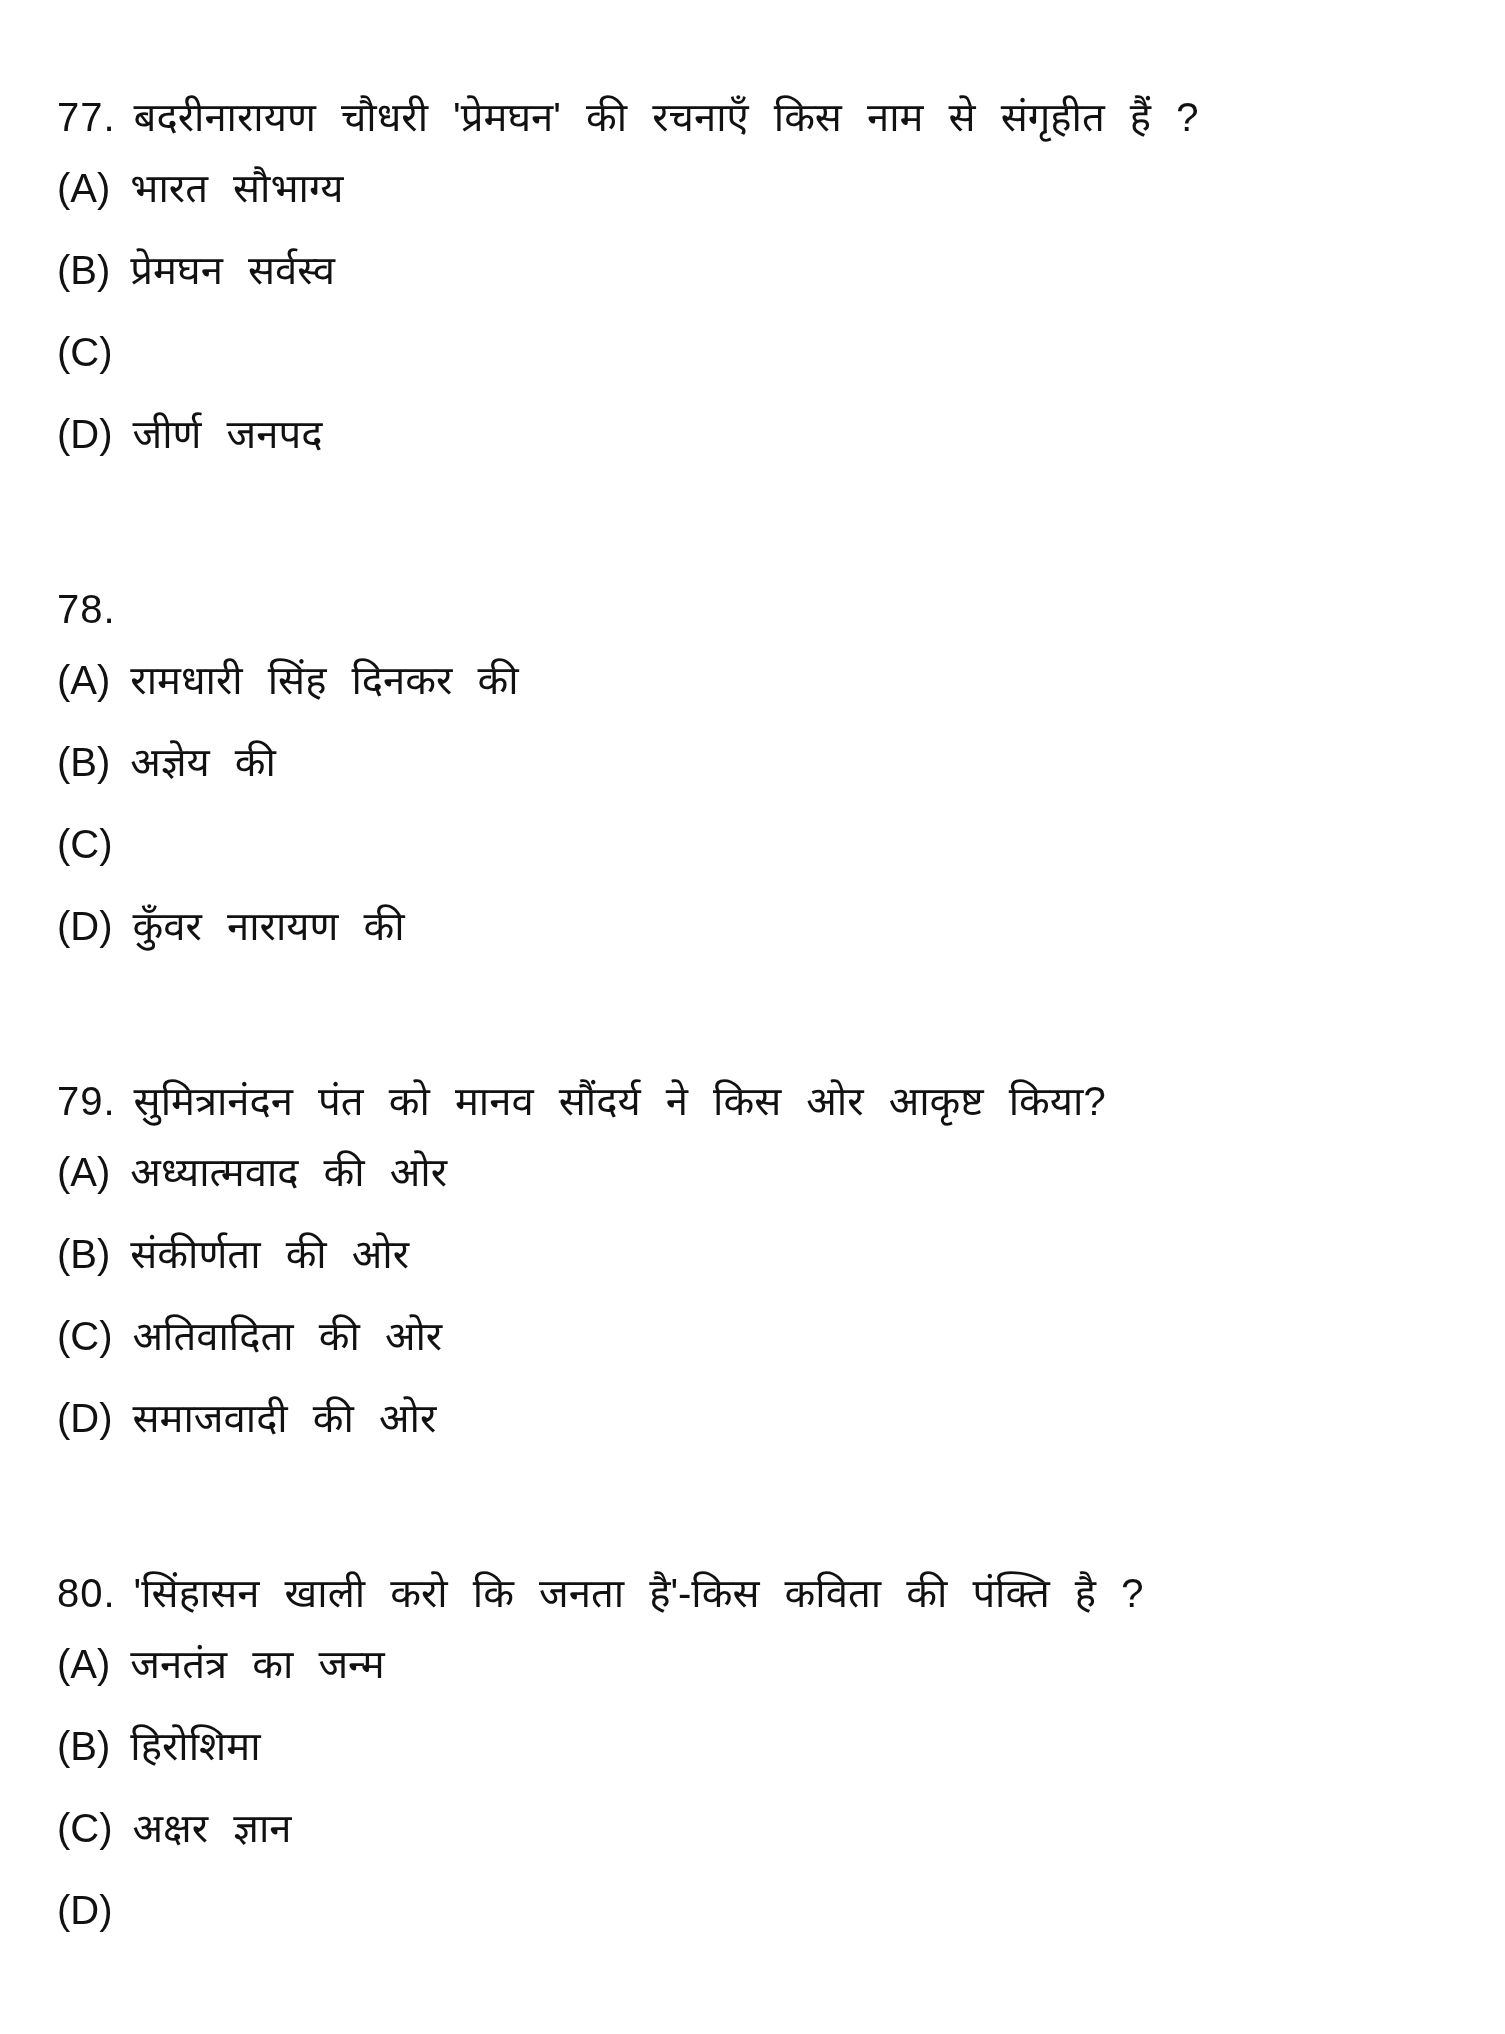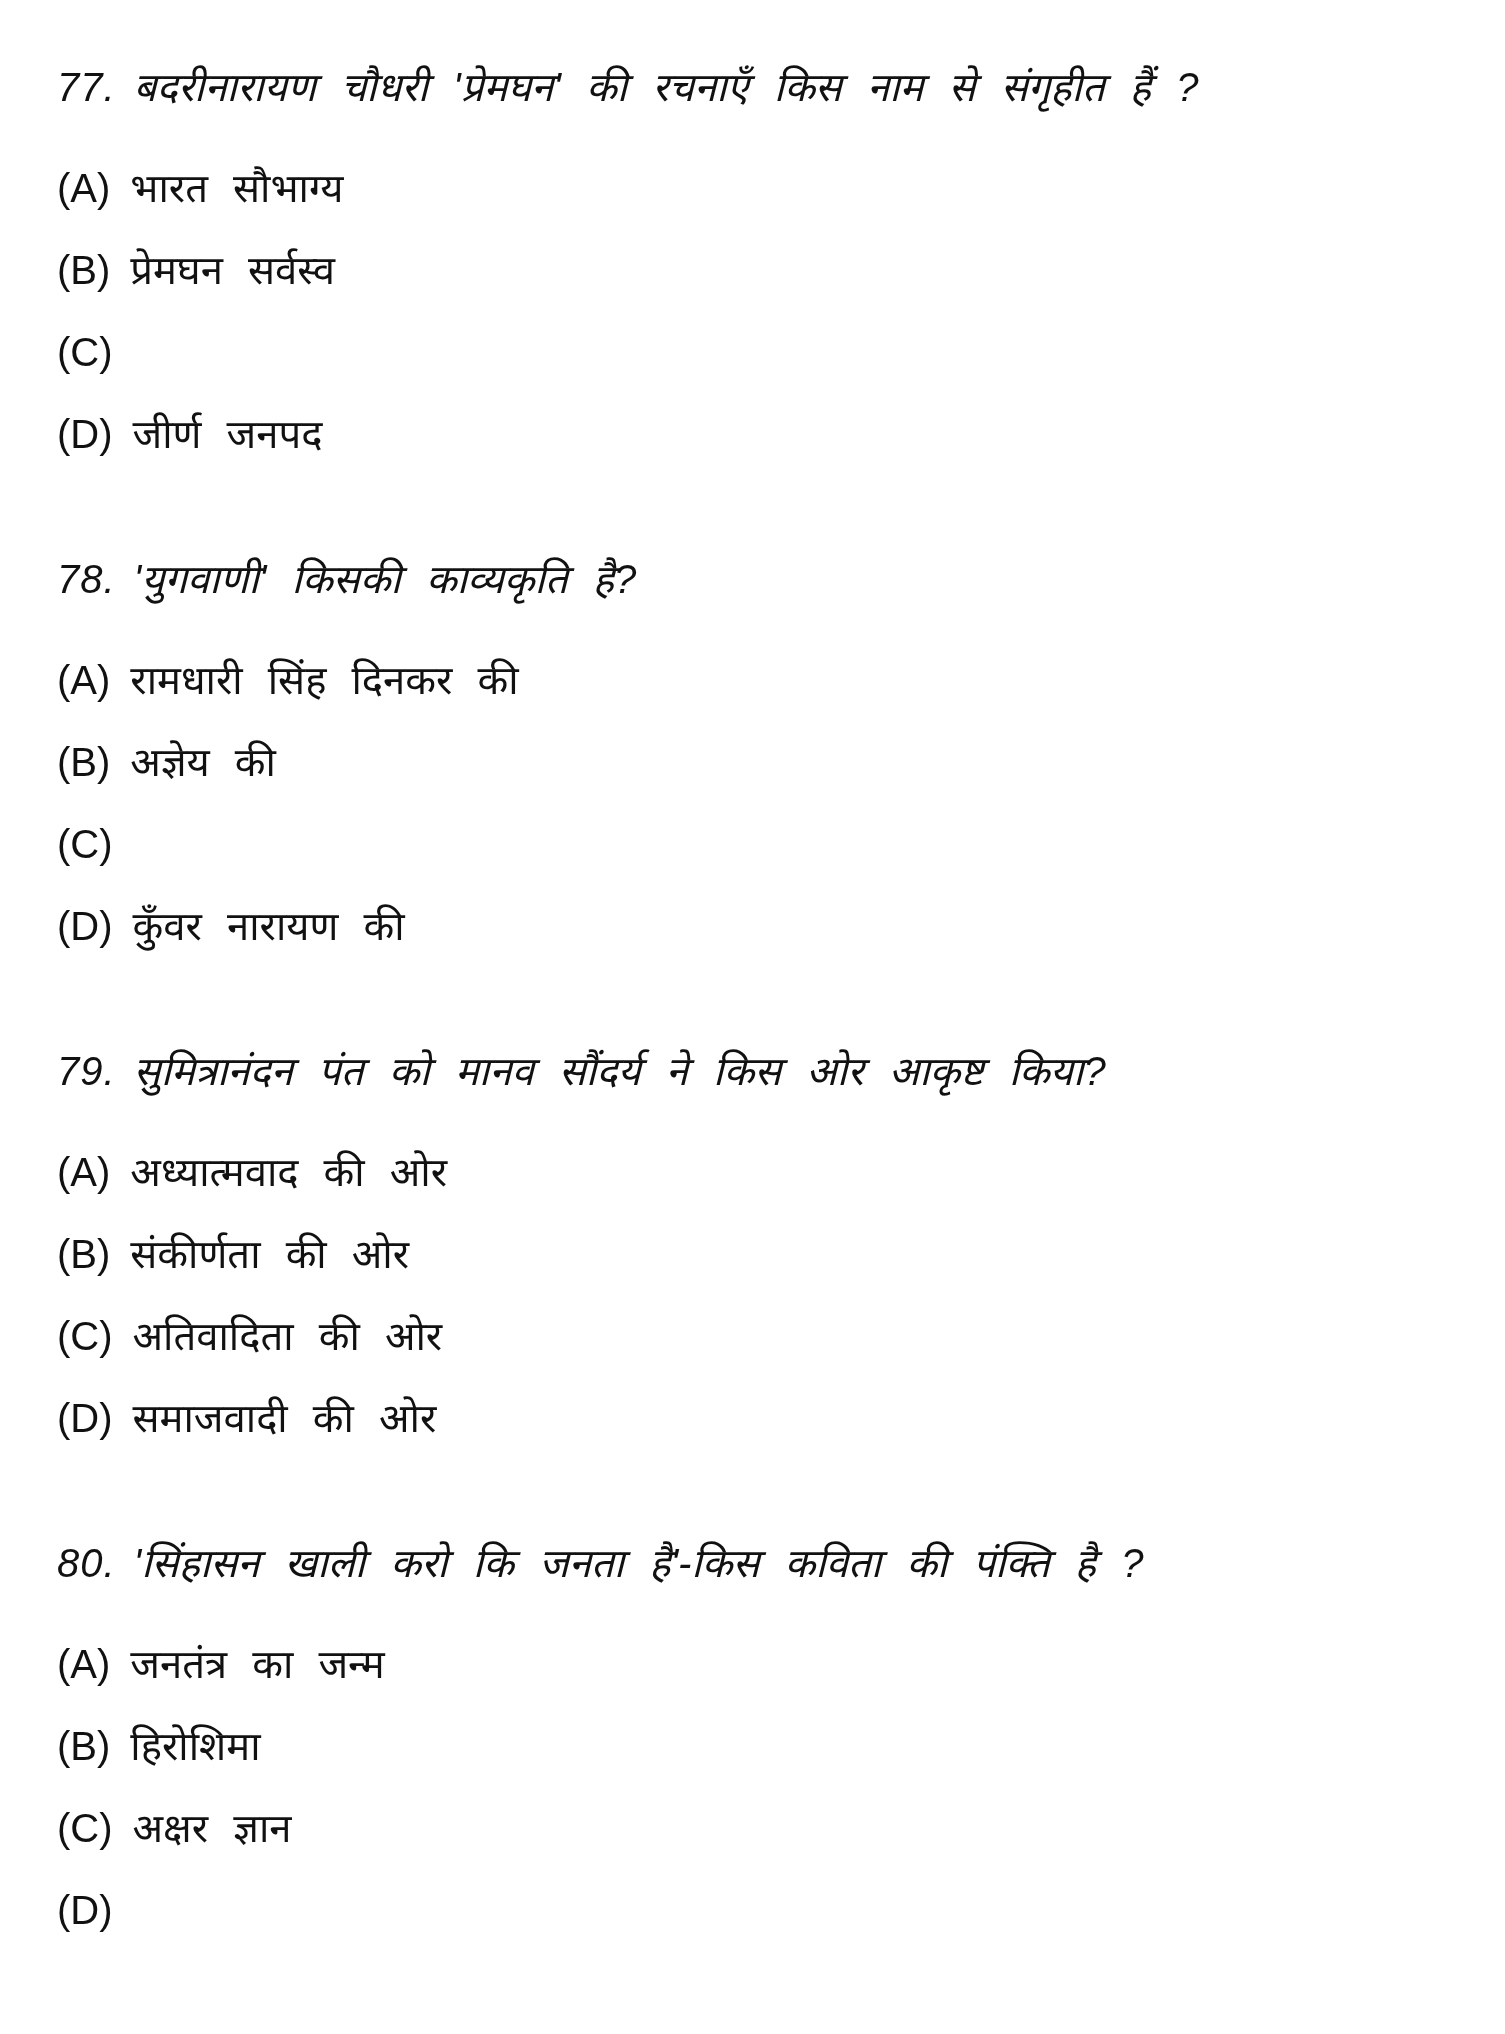--- a/index.html
+++ b/index.html
@@ -29,22 +29,21 @@
     .line {
       height: 82px;
       line-height: 82px;
       white-space: nowrap;
       display: flex;
       align-items: center;
     }
     .question-line {
       height: 90px;
       line-height: 90px;
-      align-items: flex-start;
-      font-style: italic;
+      align-items: flex-end;
     }
     .question-line .inner {
       line-height: 60px;
       display: flex;
       align-items: center;
     }
     .num {
       display: inline-block;
       min-width: 0;
       margin-right: 18px;
@@ -88,21 +87,20 @@
     <div class="line option-line">
       <span class="opt-label">(D)</span>
       <span class="text">जीर्ण जनपद</span>
     </div>
   </div>
 
   <div class="question-block">
     <div class="line question-line">
       <div class="inner">
         <span class="num">78.</span>
-        <span class="text">'युगवाणी' किसकी काव्यकृति है?</span>
       </div>
     </div>
     <div class="line option-line">
       <span class="opt-label">(A)</span>
       <span class="text">रामधारी सिंह दिनकर की</span>
     </div>
     <div class="line option-line">
       <span class="opt-label">(B)</span>
       <span class="text">अज्ञेय की</span>
     </div>

